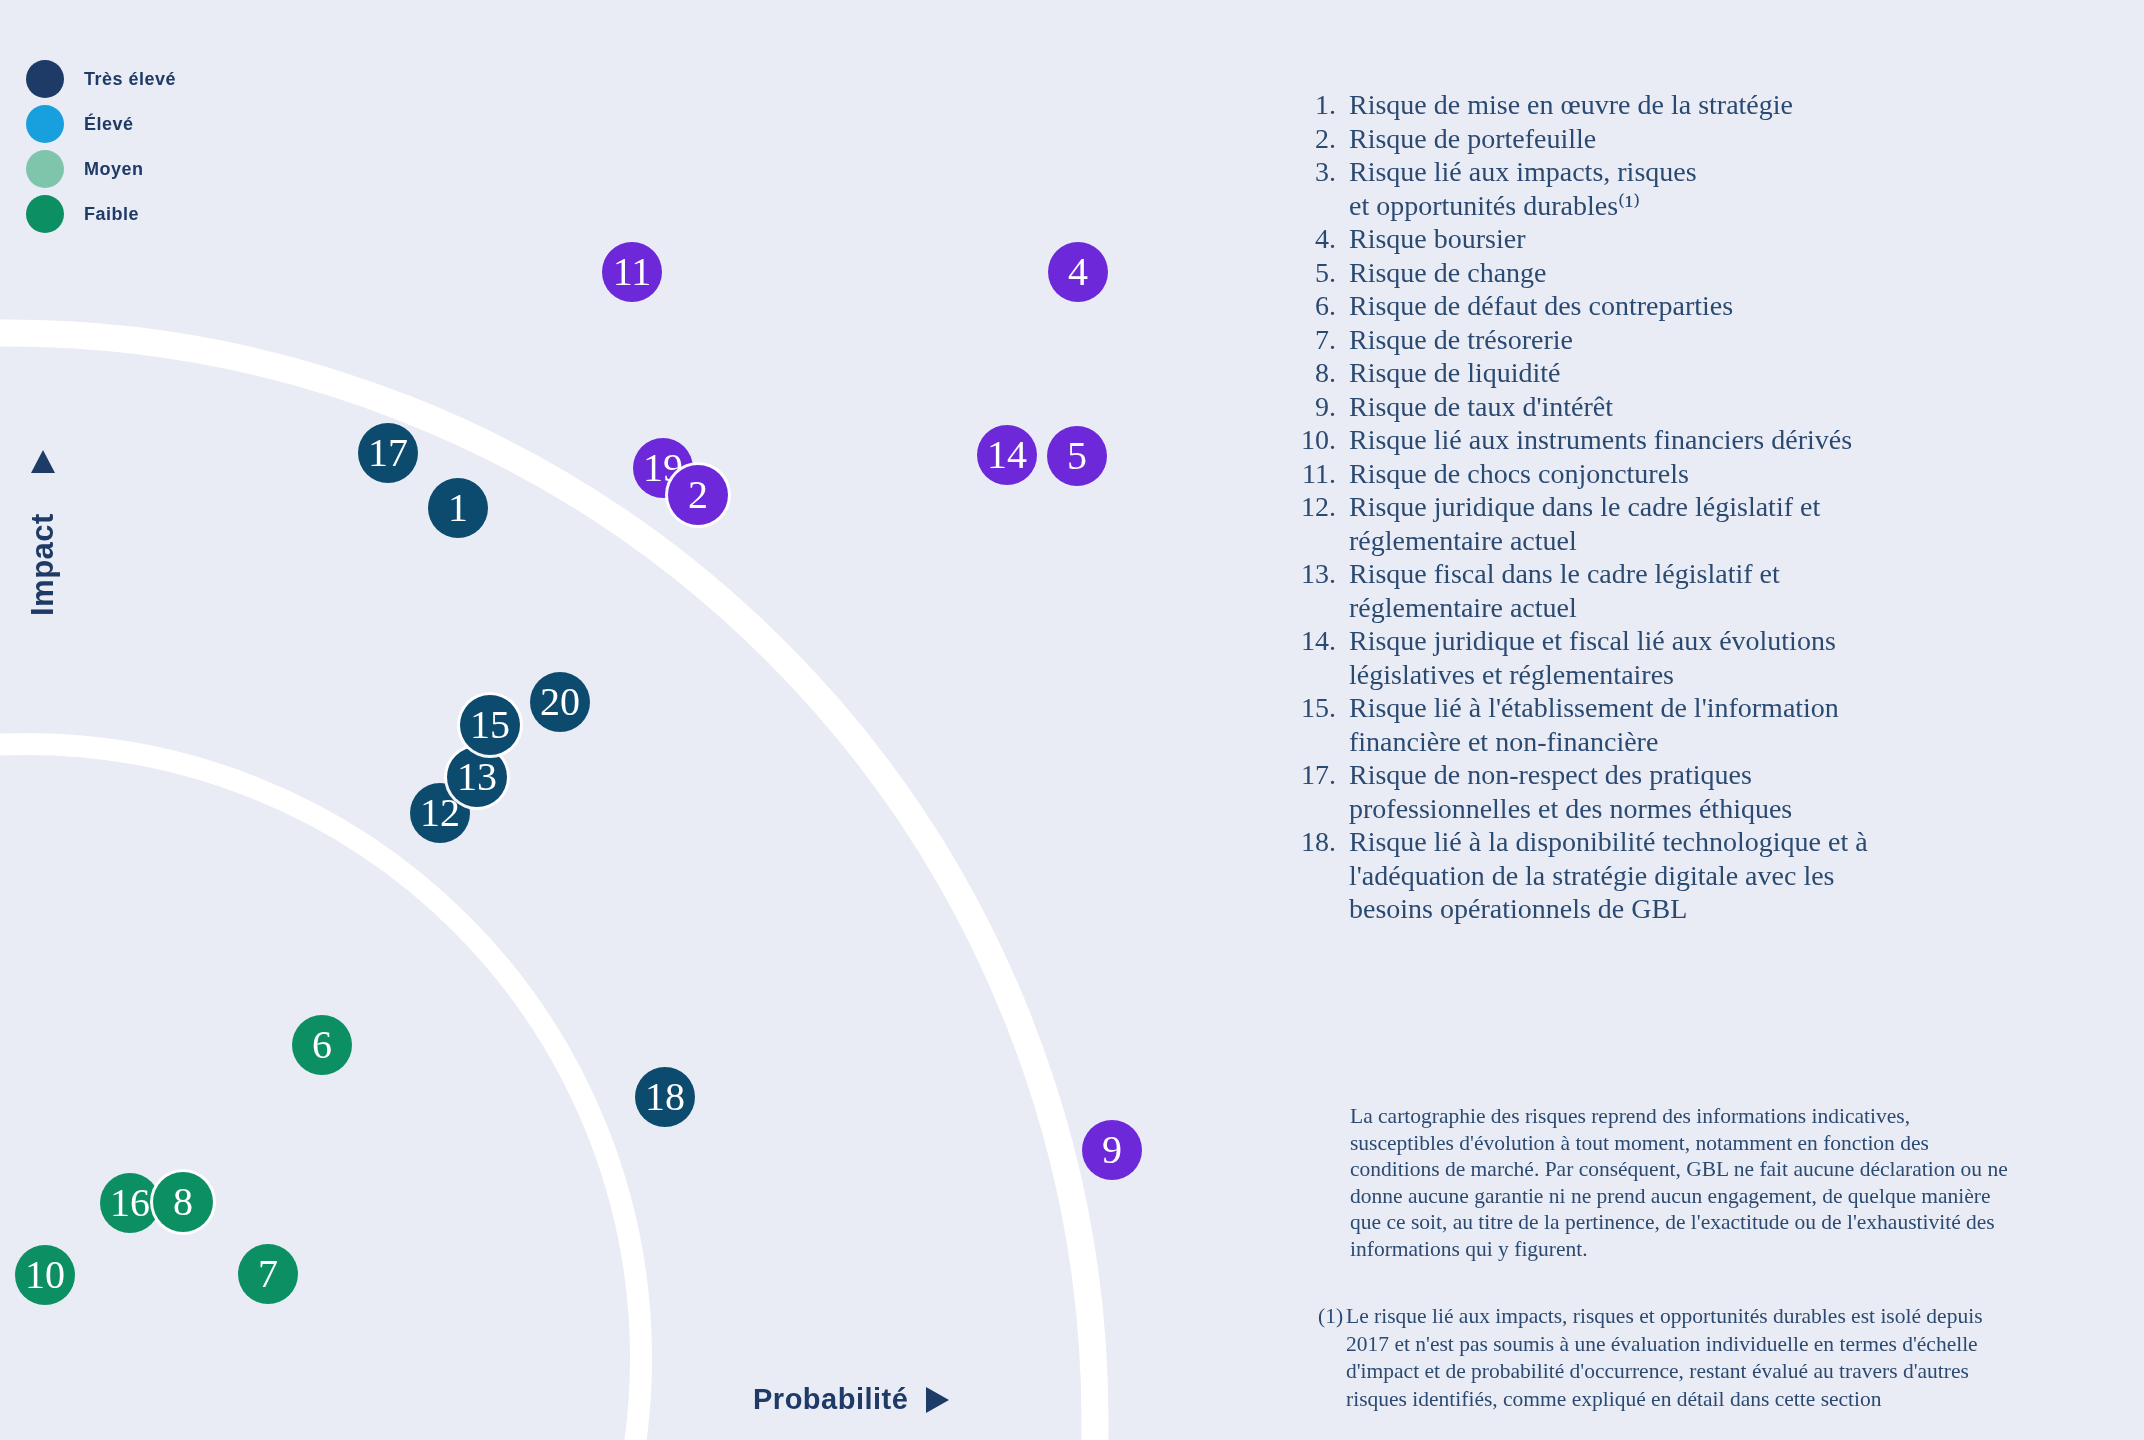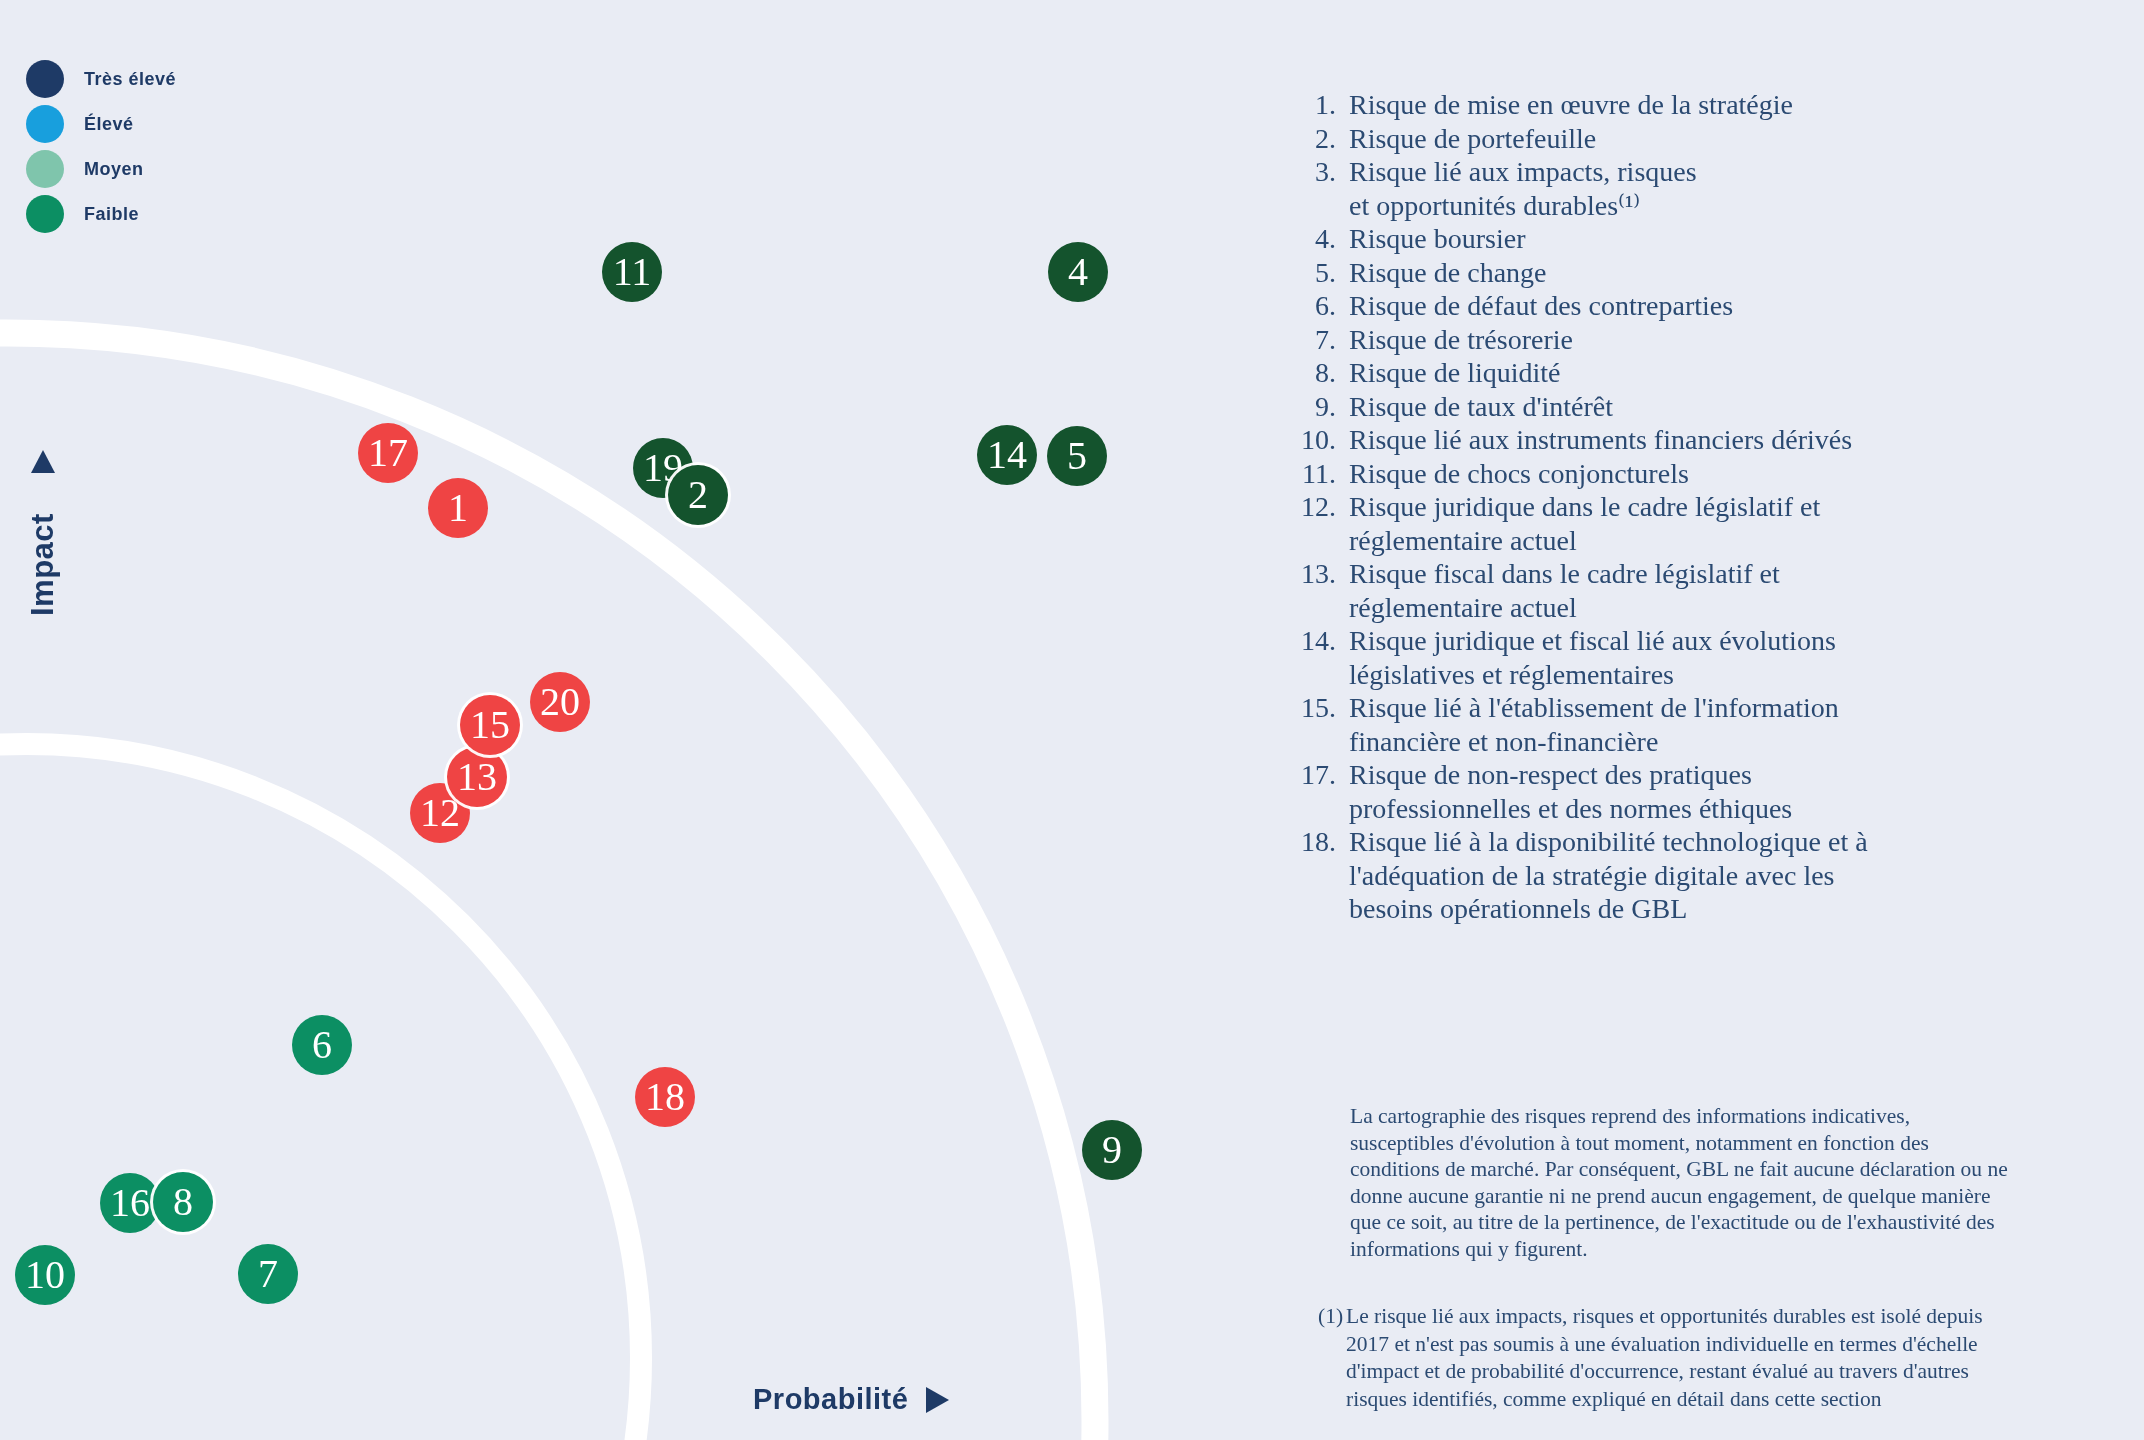--- a/index.html
+++ b/index.html
@@ -23,22 +23,22 @@
   .d-faible{background:#0c8f63;}
   .legend-label{font-size:18px;font-weight:bold;letter-spacing:.5px;}
   
   .bubble{
     position:absolute;z-index:2;
     width:60px;height:60px;border-radius:50%;
     display:flex;align-items:center;justify-content:center;
     font-family:"Liberation Serif","DejaVu Serif",serif;
     font-size:40px;color:#ffffff;line-height:1;
   }
-  .b-eleve{background:#14532d;}
-  .b-moyen{background:#ef4444;}
+  .b-eleve{background:#6d28d9;}
+  .b-moyen{background:#0c4a6e;}
   .b-faible{background:#0c8f63;}
   .halo{box-shadow:0 0 0 3px rgba(255,255,255,.95);}
   
   .impact-axis{position:absolute;left:24px;top:450px;width:38px;z-index:3;}
   .up-triangle{
     width:0;height:0;margin:0 auto;
     border-left:12px solid transparent;border-right:12px solid transparent;
     border-bottom:23px solid #1e3a66;
   }
   .impact-text{

